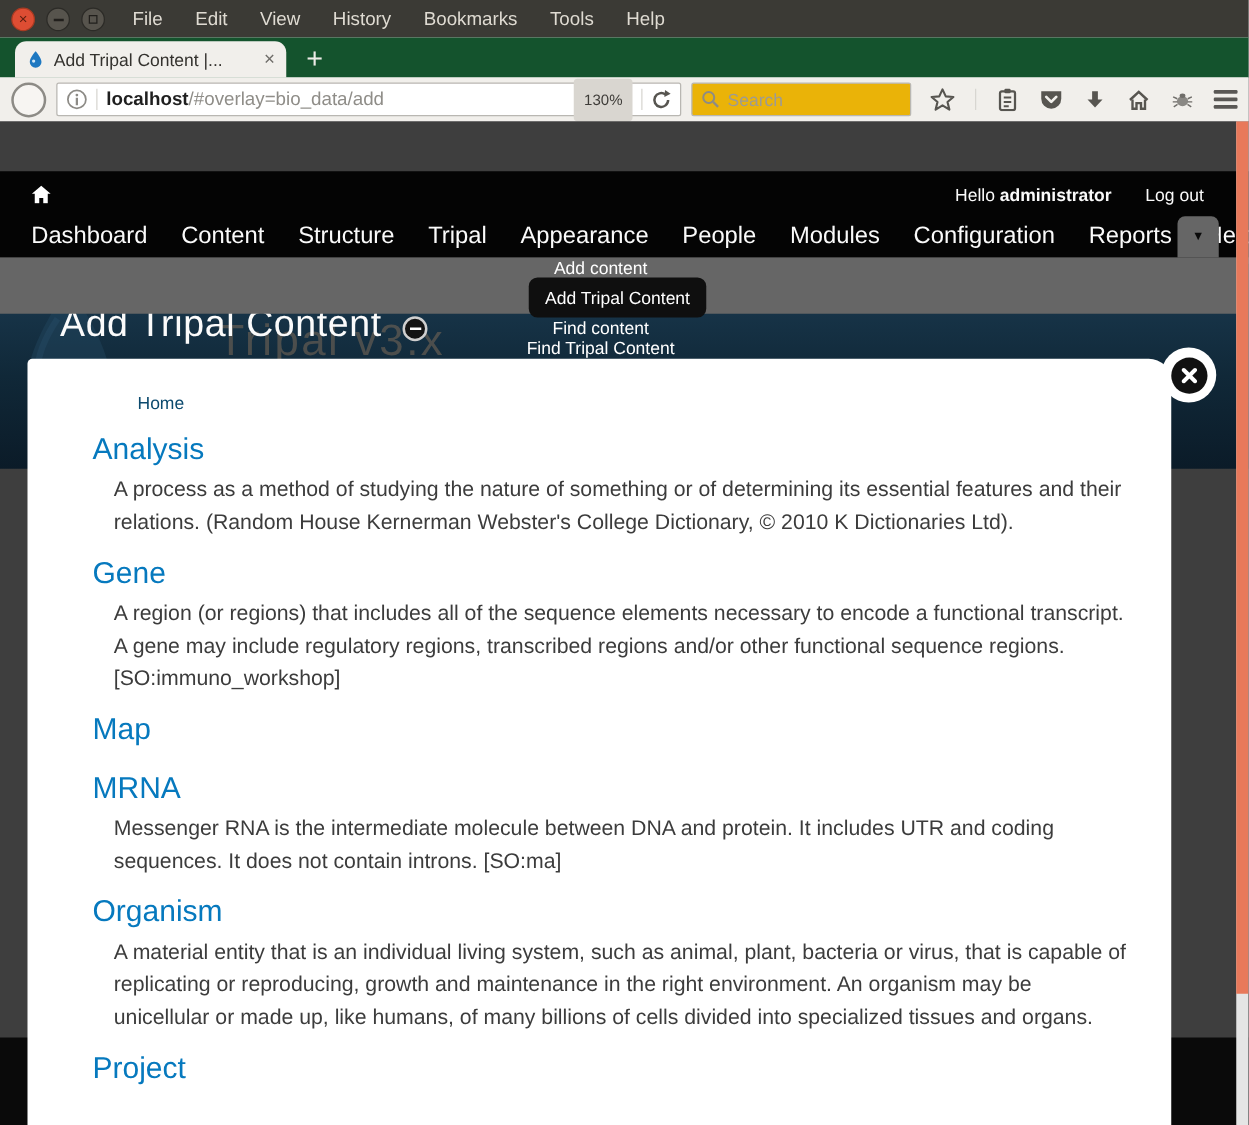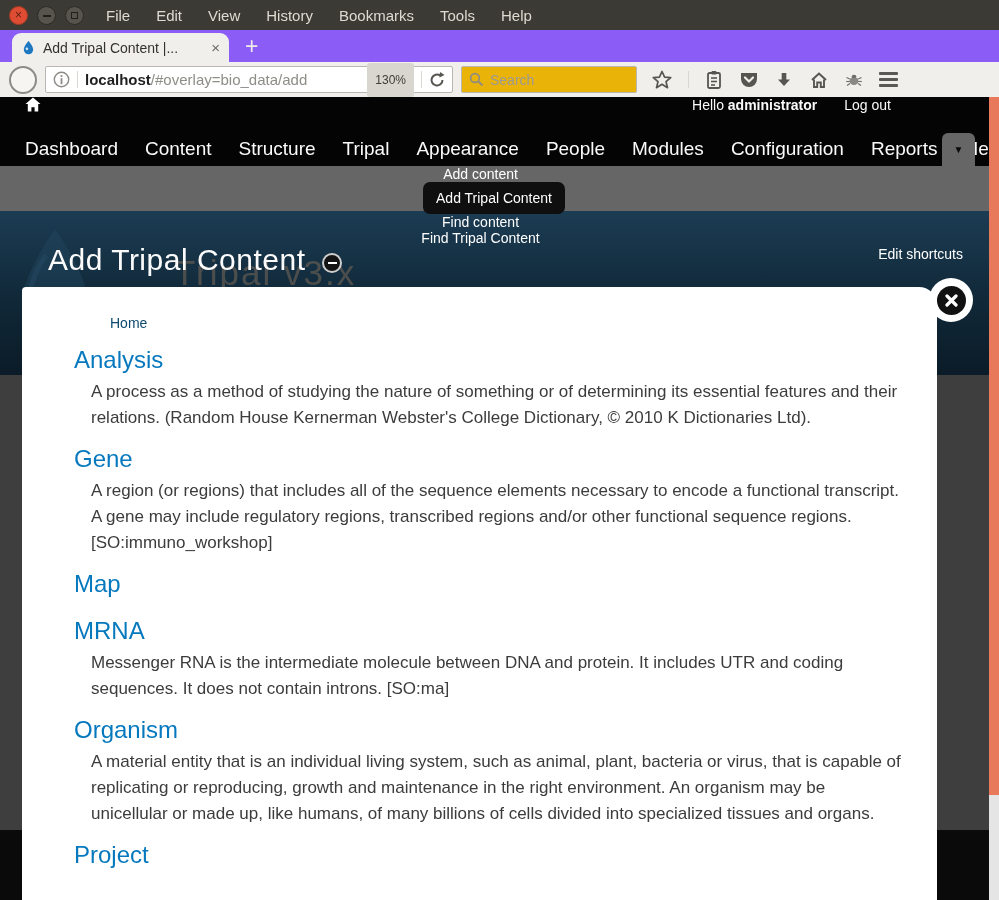--- a/index.html
+++ b/index.html
@@ -14,53 +14,53 @@
   .win-btns { display:flex; gap:9px; margin:0 16px 0 9px; }
   .win-btn { width:19px; height:19px; border-radius:50%; display:flex; align-items:center; justify-content:center; font-size:12px; line-height:1; }
   .win-close { background:#DE4D33; border:1px solid #A73категория;} 
   .win-close { background:#DE4D33; border:1px solid #A83A22; color:#5C1E10; }
   .win-min, .win-max { background:#57544D; border:1px solid #2C2B27; color:#211F1C; }
   .win-max-glyph { width:7px; height:7px; border:1.5px solid #211F1C; }
   .win-min-glyph { width:8px; height:2px; background:#211F1C; margin-top:1px;}
   .menu-items { display:flex; gap:26px; margin-left:6px; }
 
   
-  .tabbar { height:32px; background:#8b5cf6; display:flex; align-items:flex-end; }
+  .tabbar { height:32px; background:#14532d; display:flex; align-items:flex-end; }
   .tab { margin-left:12px; height:29px; width:217px; background:#F1EFEB; border-radius:9px 9px 0 0;
          display:flex; align-items:center; padding:0 9px; font-size:14px; color:#34322E; gap:7px; }
   .tab-title { flex:1; white-space:nowrap; overflow:hidden; }
   .tab-close { color:#6F6D69; font-size:15px; }
   .newtab { color:#EDEBE7; font-size:23px; margin:0 0 4px 16px; line-height:1; }
 
   
   .navbar { height:35px; background:#F1EFEB; display:flex; align-items:center; padding:0 9px; gap:8px; }
   .back-btn { width:28px; height:28px; border-radius:50%; border:2px solid #8D8B86; background:#F7F5F2;
               display:flex; align-items:center; justify-content:center; flex:none; }
-  .url-field { width:408px; height:27px; background:#fff; border:1px solid #B9B7B2; border-radius:2px;
+  .url-field { width:500px; height:27px; background:#fff; border:1px solid #B9B7B2; border-radius:2px;
                display:flex; align-items:center; padding:0 7px; gap:7px; font-size:15px; }
   .vsep { width:1px; height:17px; background:#D8D6D1; flex:none; }
   .url-host { color:#1F1F1F; font-weight:700; }
   .url-rest { color:#8F8D88; }
   .url-spacer { flex:1; }
   .zoom-badge { background:#D9D6D0; border-radius:3px; font-size:12px; color:#3E3C38; padding:10px 8px; flex:none; }
   .search-field { width:176px; height:27px; background:#eab308; border:1px solid #B9B7B2; border-radius:2px;
                   display:flex; align-items:center; padding:0 7px; gap:6px; }
   .search-field input { border:none; outline:none; width:130px; font-size:14px; color:#5A5855; background:transparent;
                         font-family:"Liberation Sans", sans-serif; }
   .search-field input::placeholder { color:#9C9A95; }
   .nav-icons { display:flex; align-items:center; gap:16px; margin-left:7px; }
   .hamburger { display:flex; flex-direction:column; gap:3px; }
   .hamburger span { width:19px; height:3px; background:#5A5855; border-radius:1px; }
 
   
   .content { position:relative; height:803px; background:#3E3E3E; overflow:hidden; }
 
   
   .admin-bar { position:relative; height:69px; background:#040404; z-index:2; color:#FAFAFA; }
-  .admin-row1 { height:37px; display:flex; align-items:flex-start; justify-content:space-between; padding:0 108px 0 25px; }
+  .admin-row1 { height:37px; display:flex; align-items:center; justify-content:space-between; padding:0 36px 0 25px;margin-top:40px; }
   .admin-account { display:flex; gap:27px; font-size:14px; }
   .admin-menu { display:flex; gap:27px; font-size:19px; padding-left:25px; align-items:center; height:30px; }
   .toolbar-toggle { position:absolute; right:24px; top:36px; width:33px; height:33px; background:#666;
                     border-radius:6px 6px 0 0; display:flex; align-items:center; justify-content:center;
                     color:#0A0A0A; font-size:10px; }
 
   
   .shortcut-bar { height:45px; background:#666; display:flex; align-items:center; font-size:14px; color:#FFF;
                   padding:0 36px 0 25px; position:relative; z-index:2;flex-direction:column; }
   .shortcut { margin-right:27px; }

